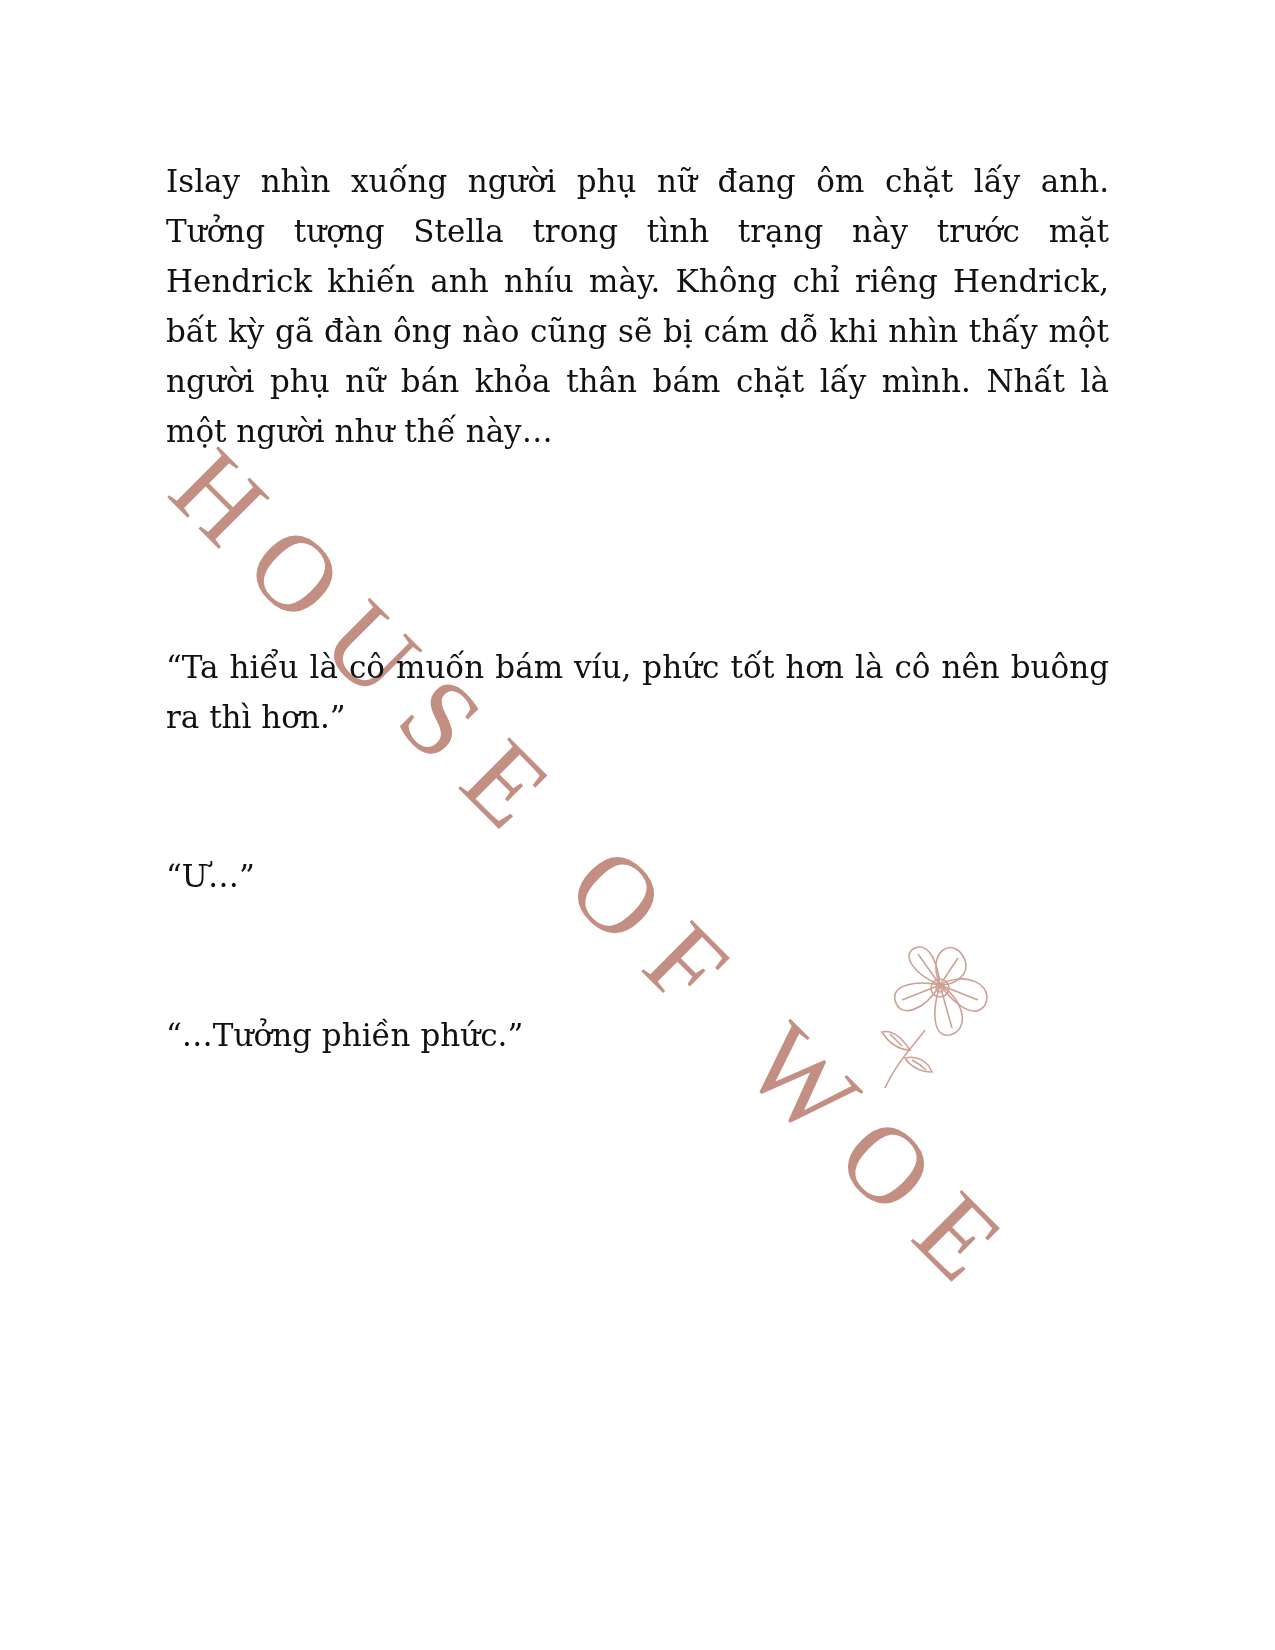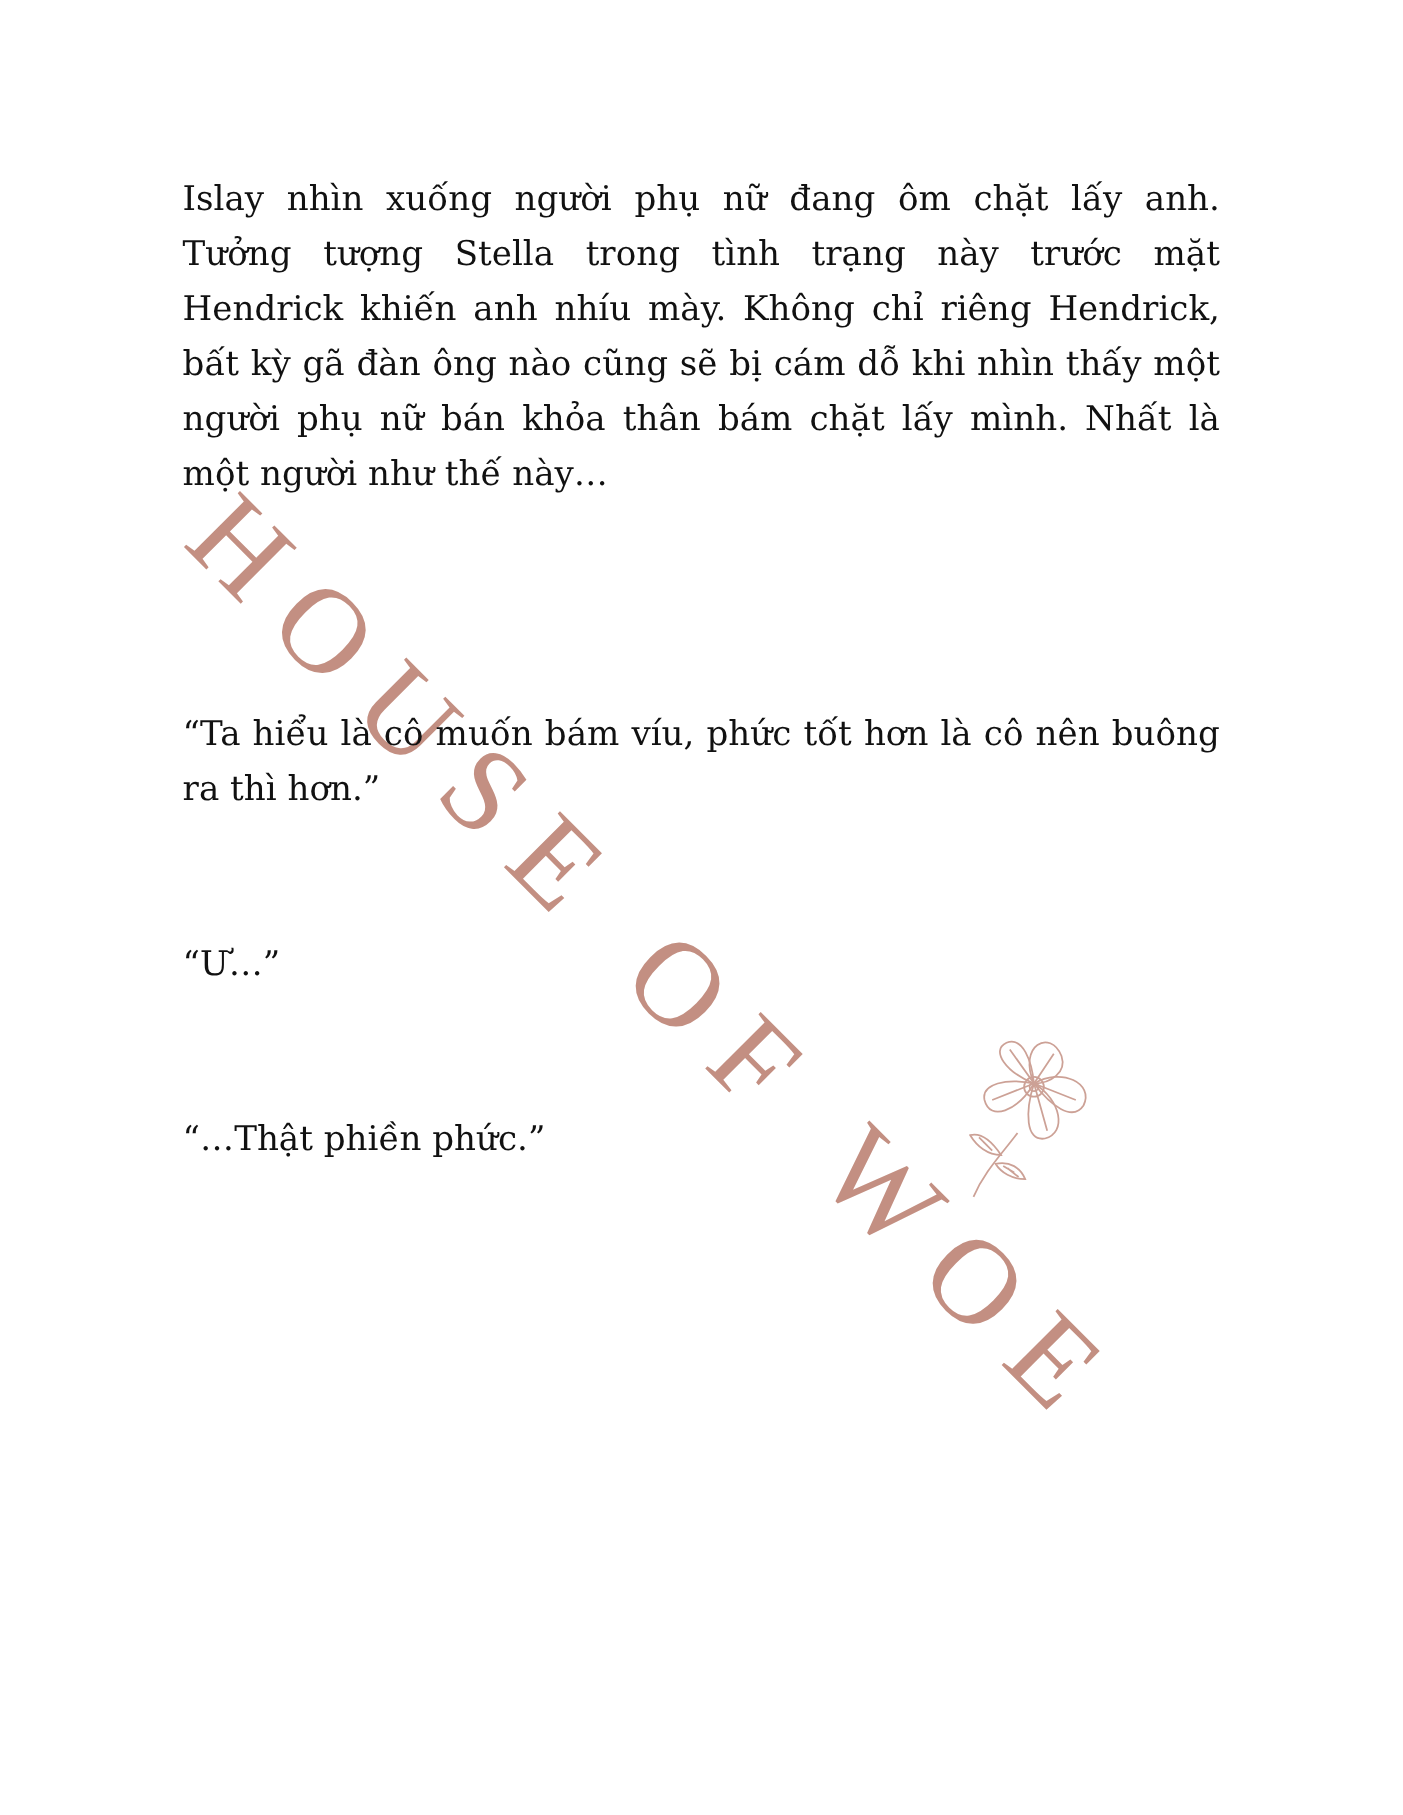--- a/index.html
+++ b/index.html
@@ -100,17 +100,17 @@
   </div>
 
   <div class="content">
     <p class="para">Islay nhìn xuống người phụ nữ đang ôm chặt lấy anh. Tưởng tượng Stella trong tình trạng này trước mặt Hendrick khiến anh nhíu mày. Không chỉ riêng Hendrick, bất kỳ gã đàn ông nào cũng sẽ bị cám dỗ khi nhìn thấy một người phụ nữ bán khỏa thân bám chặt lấy mình. Nhất là một người như thế này…</p>
     <div class="gap-lg"></div>
     <div class="gap-md"></div>
     <p class="para">“Ta hiểu là cô muốn bám víu, phức tốt hơn là cô nên buông ra thì hơn.”</p>
     <div class="gap-md"></div>
     <p class="para">“Ư…”</p>
     <div class="gap-md"></div>
-    <p class="para">“…Thật phiền phức.”</p>
+    <p class="para">“…Tưởng phiền phức.”</p>
     <div class="gap-md"></div>
   </div>
 
 </div>
 
 </body></html>

